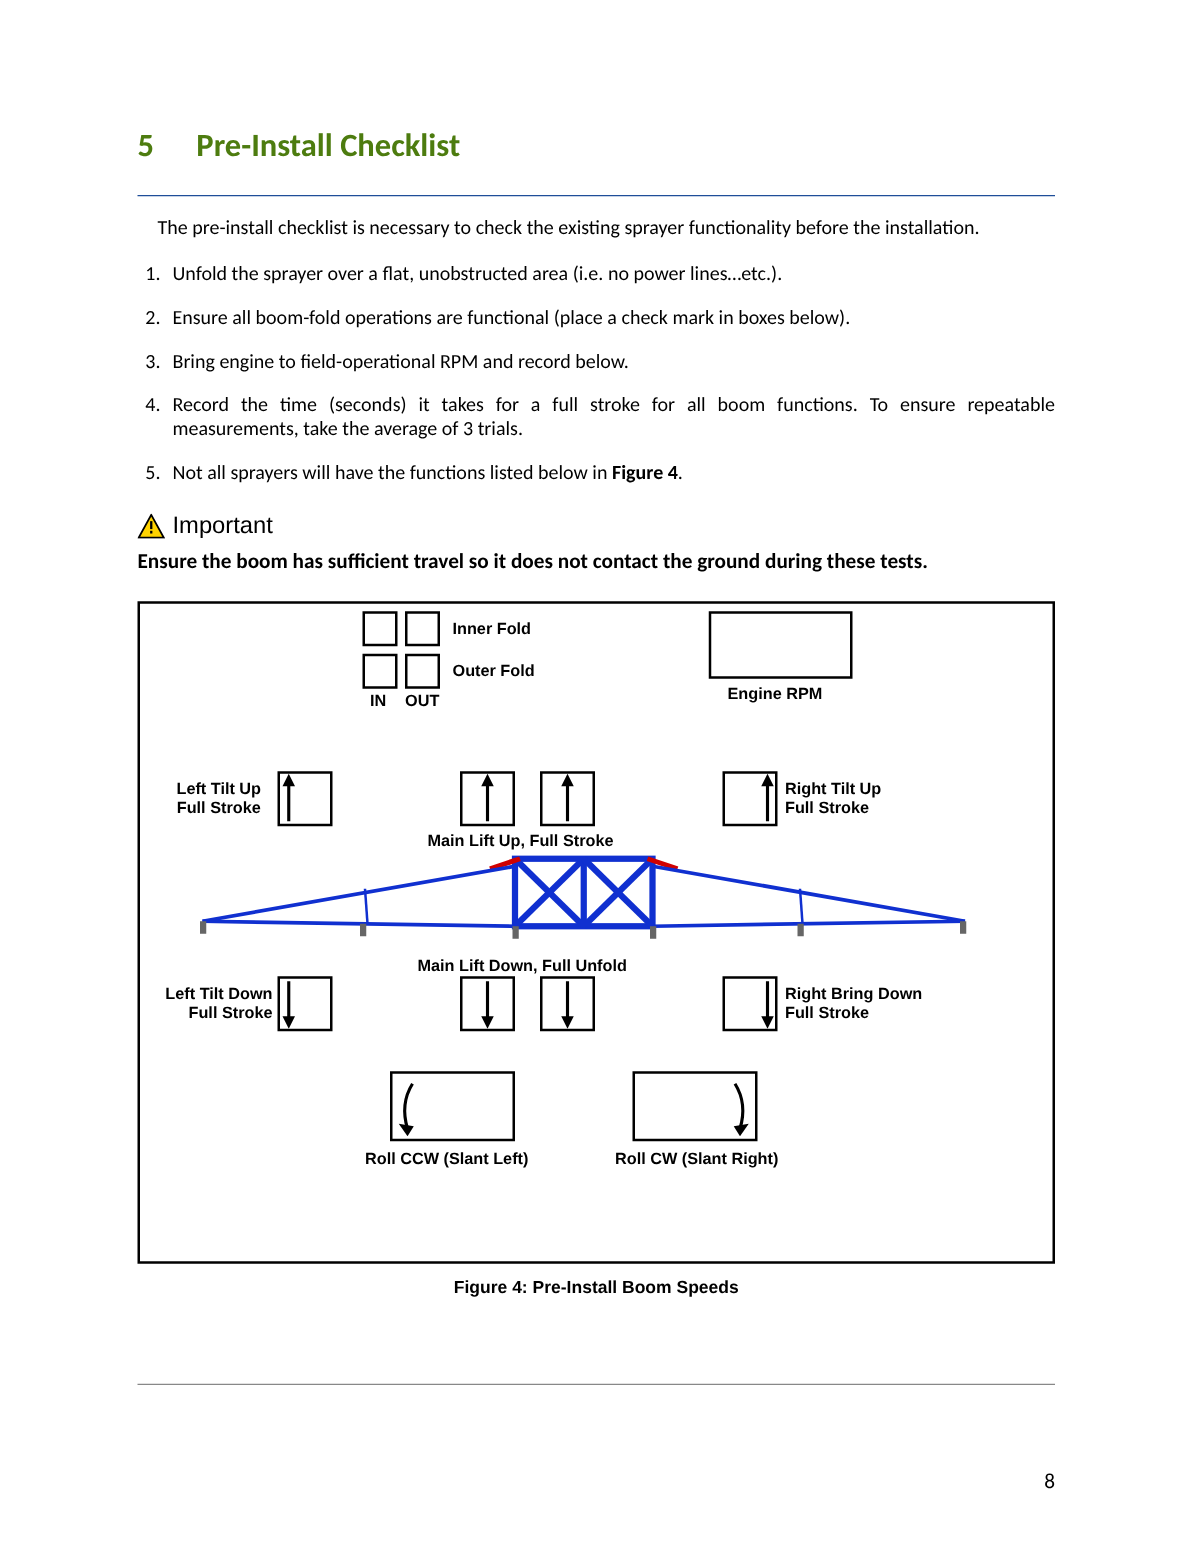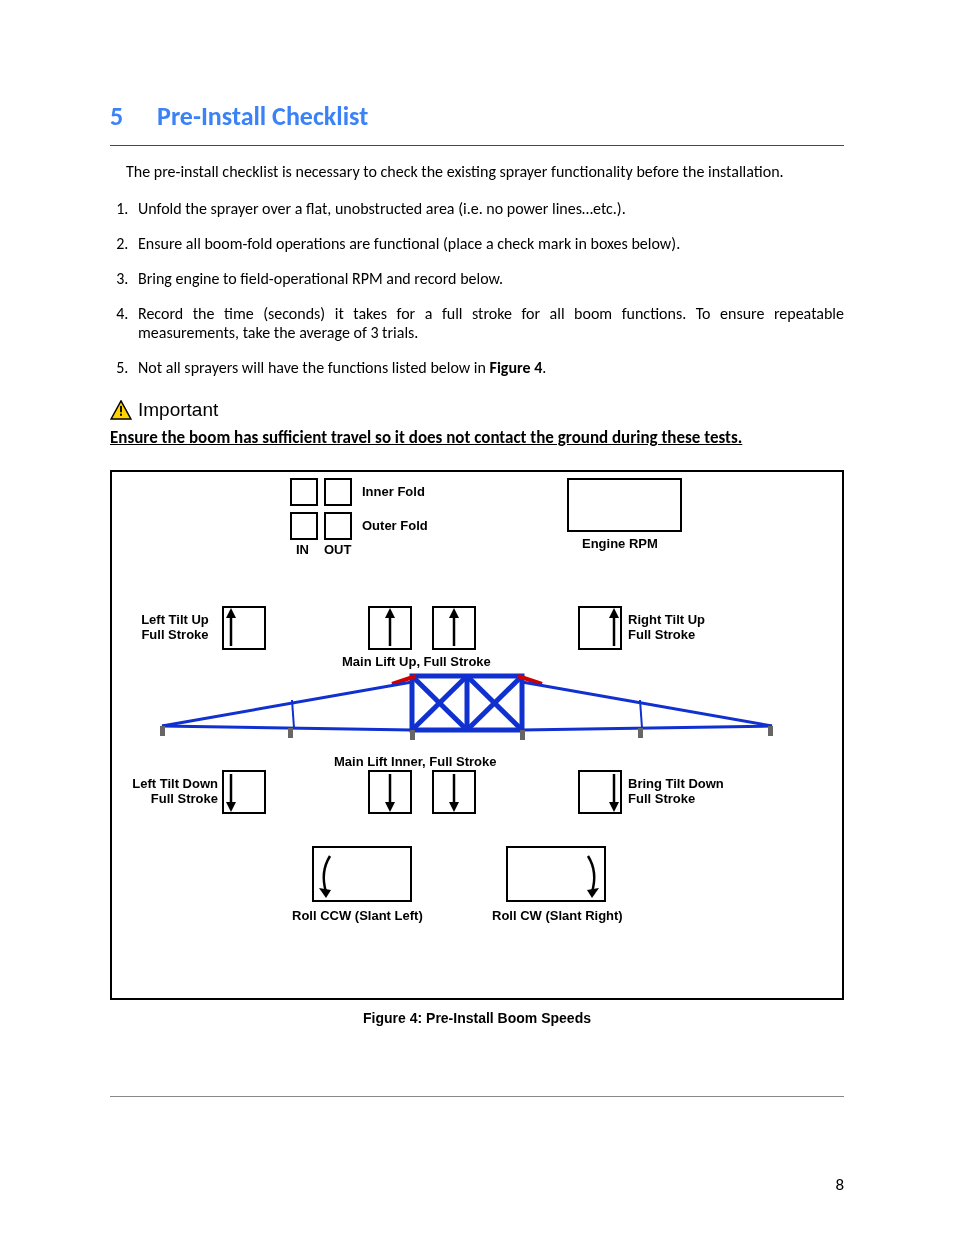--- a/index.html
+++ b/index.html
@@ -6,26 +6,26 @@
     font-family: "Gill Sans", "Gill Sans MT", Calibri, "Trebuchet MS", sans-serif;
     font-size: 16px;
     color: #000;
     background: #fff;
     margin: 0;
     padding: 100px 110px 60px 110px;
     width: 954px;
     box-sizing: border-box;
   }
   h1.section {
-    color: #3b82f6;
+    color: #4d7c0f;
     font-size: 26px;
     font-weight: bold;
     margin: 0 0 6px 0;
     border-bottom: 1.5px solid #1f4e99;
-    padding-bottom: 13px;
+    padding-bottom: 24px;
   }
   h1.section .num { margin-right: 28px; }
   p.intro {
     margin: 16px 0 18px 16px;
     text-align: justify;
   }
   ol.check {
     padding-left: 22px;
     margin: 0;
   }
@@ -45,21 +45,20 @@
   }
   .warn-icon {
     width: 22px; height: 20px;
   }
   .important-text {
     font-family: "Gill Sans","Gill Sans MT",Calibri,sans-serif;
     font-weight: bold;
     font-size: 17px;
     text-align: justify;
     margin: 2px 0 22px 0;
-    text-decoration: underline;
   }
   .figure-box {
     border: 2.5px solid #000;
     box-sizing: border-box;
     padding: 18px 10px 24px 10px;
     position: relative;
     height: 530px;
     font-family: Arial, sans-serif;
     font-size: 13px;
     font-weight: bold;
@@ -183,21 +182,21 @@
     <g fill="#666">
         <rect x="28" y="56" width="5" height="10"></rect>
         <rect x="156" y="58" width="5" height="10"></rect>
         <rect x="278" y="60" width="5" height="10"></rect>
         <rect x="388" y="60" width="5" height="10"></rect>
         <rect x="506" y="58" width="5" height="10"></rect>
         <rect x="636" y="56" width="5" height="10"></rect>
       </g>
   </svg>
 
-  <span class="ftext" style="left:222px; top:282px;">Main Lift Inner, Full Stroke</span>
+  <span class="ftext" style="left:222px; top:282px;">Main Lift Down, Full Unfold</span>
 
   <span class="ftext" style="left:8px; top:304px; text-align:right; width:98px; white-space:normal;">
     <span>Left Tilt Down</span><br><span>Full Stroke</span>
   </span>
   <div class="fbox" style="left:110px; top:298px; width:44px; height:44px;"></div>
   <svg class="arrow" style="left:113px; top:300px;" width="12" height="40">
       <line x1="6" y1="2" x2="6" y2="34" stroke="#000" stroke-width="2.5"></line>
       <polygon points="6,40 1,30 11,30" fill="#000"></polygon>
     </svg>
 
@@ -211,21 +210,21 @@
       <line x1="6" y1="2" x2="6" y2="34" stroke="#000" stroke-width="2.5"></line>
       <polygon points="6,40 1,30 11,30" fill="#000"></polygon>
     </svg>
 
   <div class="fbox" style="left:466px; top:298px; width:44px; height:44px;"></div>
   <svg class="arrow" style="left:496px; top:300px;" width="12" height="40">
       <line x1="6" y1="2" x2="6" y2="34" stroke="#000" stroke-width="2.5"></line>
       <polygon points="6,40 1,30 11,30" fill="#000"></polygon>
     </svg>
   <span class="ftext" style="left:516px; top:304px; white-space:normal; width:110px;">
-    <span>Bring Tilt  Down</span><br><span>Full Stroke</span>
+    <span>Right Bring  Down</span><br><span>Full Stroke</span>
   </span>
 
   <div class="fbox" style="left:200px; top:374px; width:100px; height:56px;"></div>
   <svg class="arrow" style="left:204px; top:380px;" width="20" height="46">
       <path d="M14 4 Q4 20 10 40" fill="none" stroke="#000" stroke-width="2.5"></path>
       <polygon points="10,46 3,36 15,38" fill="#000"></polygon>
     </svg>
   <div class="fbox" style="left:394px; top:374px; width:100px; height:56px;"></div>
   <svg class="arrow" style="left:470px; top:380px;" width="20" height="46">
       <path d="M6 4 Q16 20 10 40" fill="none" stroke="#000" stroke-width="2.5"></path>

